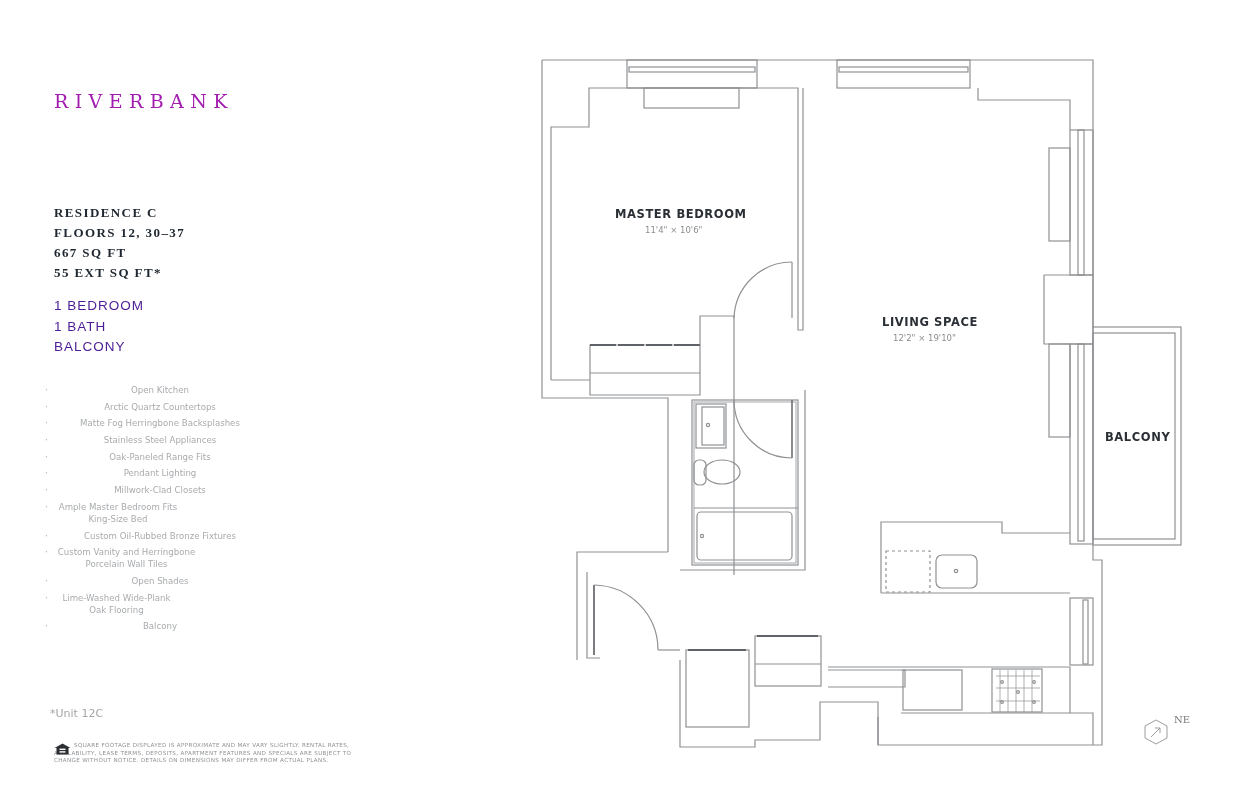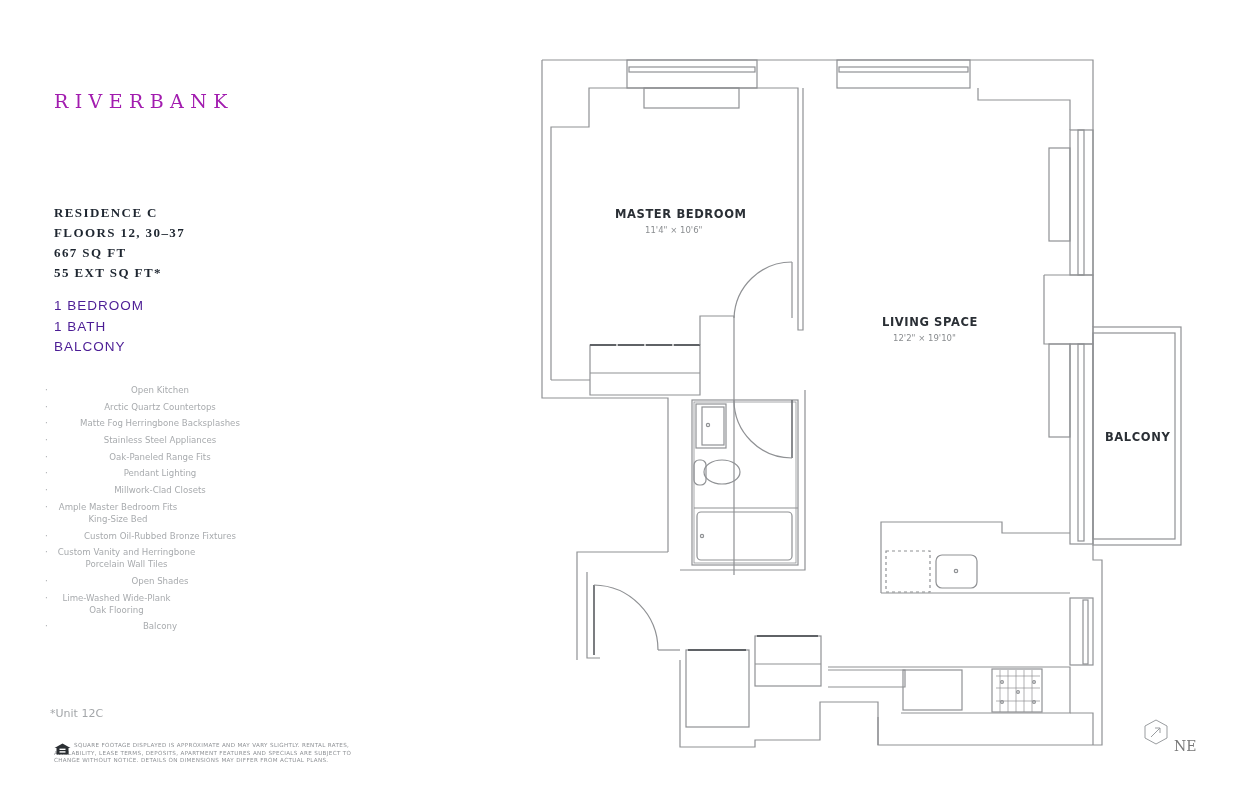--- a/index.html
+++ b/index.html
@@ -22,21 +22,21 @@
   .disclaimer { position:absolute; left:54px; top:742px; width:320px; }
   .disclaimer .eho { position:absolute; left:0; top:1px; width:17px; height:12px; }
   .disclaimer .text { font-family:"DejaVu Sans", sans-serif; font-size:5.6px; line-height:7.6px;
                       letter-spacing:0.35px; color:#8e9195; text-indent:20px; }
   .plan { position:absolute; left:0; top:0; }
   .room-label { position:absolute; font-family:"DejaVu Sans", sans-serif; font-size:11.5px;
                 letter-spacing:0.6px; color:#2a2f35; text-align:right; white-space:nowrap;font-weight:bold; }
   .room-dim { position:absolute; font-family:"DejaVu Sans", sans-serif; font-size:8.5px;
               color:#8a8d90; text-align:center; white-space:nowrap; }
   .compass-label { position:absolute; left:1174px; top:714px; font-family:"DejaVu Serif", serif;
-                   font-size:14px; color:#777;margin-top:24px; }
+                   font-size:10px; color:#777; }
 </style>
 </head>
 <body>
 
 <div class="brand">RIVERBANK</div>
 
 <div class="specs">
   <div class="line">RESIDENCE C</div>
   <div class="line">FLOORS 12, 30–37</div>
   <div class="line">667 SQ FT</div>

